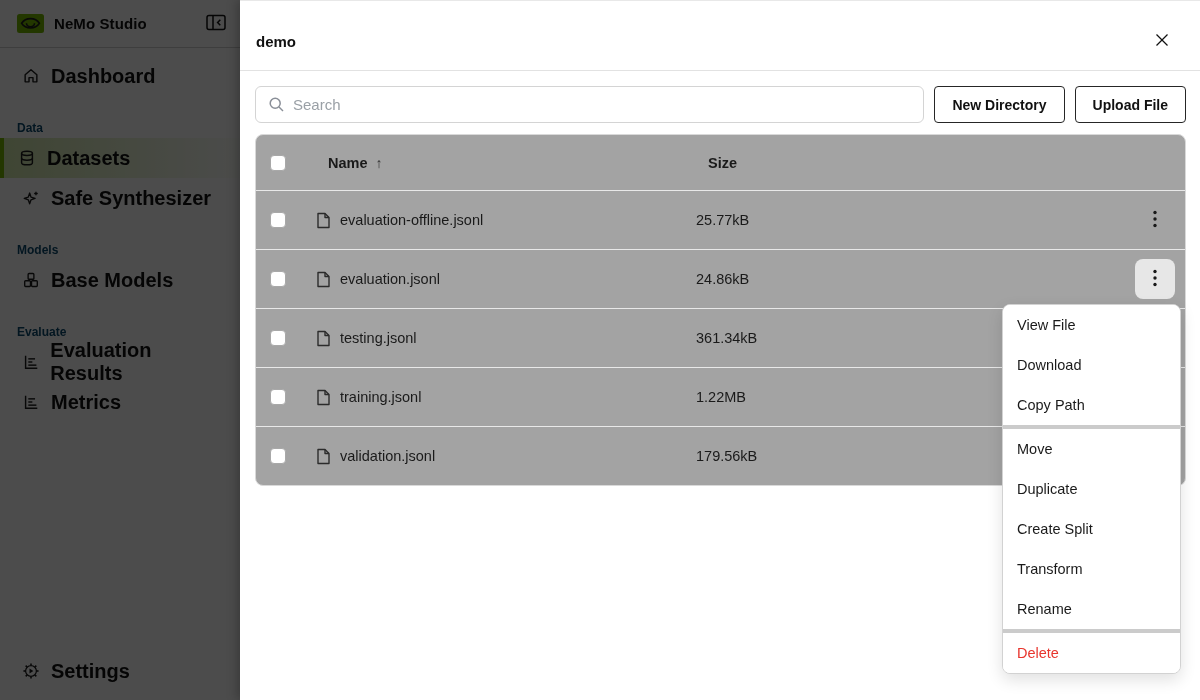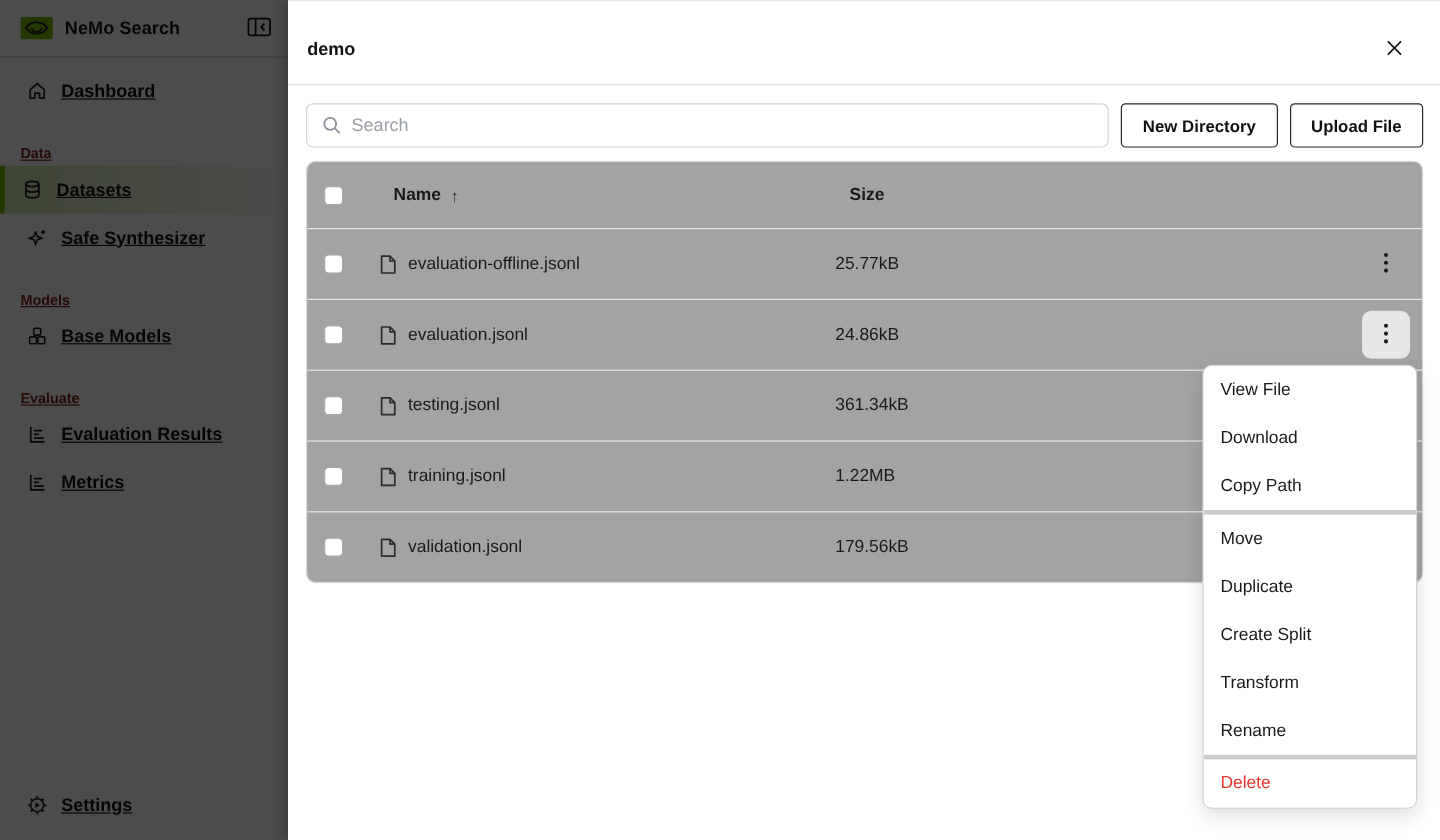--- a/index.html
+++ b/index.html
@@ -12,23 +12,23 @@
   
   .sidebar { position:absolute; left:0; top:0; width:240px; height:700px; background:#fff;
              display:flex; flex-direction:column; z-index:1; }
   .sidebar-header { height:48px; flex:none; display:flex; align-items:center; gap:10px;
                     padding:0 14px 0 17px; border-bottom:1px solid #cfcfcf; }
   .logo { display:flex; align-items:center; }
   .app-title { font-weight:700; font-size:15px; color:#111; flex:1; letter-spacing:.1px; }
   .collapse-btn { background:none; border:none; cursor:pointer; display:flex; align-items:center; color:#111; }
   .nav { flex:1; padding-top:8px; display:flex; flex-direction:column; overflow:hidden; }
   .section-label { margin-top:22px; height:20px; line-height:20px; padding:0 17px;
-                   font-size:12px; font-weight:700; color:#7f1d1d;text-decoration:underline; }
+                   font-size:12px; font-weight:700; color:#0c4a6e; }
   .nav-item { height:40px; flex:none; display:flex; align-items:center; gap:10px; padding:0 17px;
-              font-size:15px; font-weight:700; color:#111; cursor:pointer; border-left:4px solid transparent;text-decoration:underline; }
+              font-size:20px; font-weight:700; color:#111; cursor:pointer; border-left:4px solid transparent; }
   .nav-item.selected { border-left:4px solid var(--brand); padding-left:13px;
               background:linear-gradient(90deg, rgba(118,185,0,.32), rgba(118,185,0,.02)); }
   .nav-item .icon { width:20px; height:20px; display:flex; align-items:center; justify-content:center; color:#1d1d1d; }
   .nav-footer { flex:none; padding-bottom:9px; }
   
   .dim-overlay { position:absolute; inset:0; background:rgba(0,0,0,0.7); z-index:5; }
   
   .modal { position:absolute; left:240px; top:0; width:960px; height:700px; background:#fff; z-index:10;
            border-top:1px solid #e8e8e8; box-shadow:-3px 0 10px rgba(0,0,0,0.25);
            display:flex; flex-direction:column; }
@@ -76,21 +76,21 @@
 
   <aside class="sidebar">
     <div class="sidebar-header">
       <span class="logo">
         <svg width="27" height="19" viewBox="0 0 27 19">
           <rect width="27" height="19" rx="2.5" fill="var(--brand)"></rect>
           <path d="M13.5 4.6 C9.6 4.6 6.3 6.7 4.6 9.3 C6.3 11.9 9.6 14 13.5 14 C17.4 14 20.7 11.9 22.4 9.3 C20.7 6.7 17.4 4.6 13.5 4.6 Z" fill="none" stroke="#1e1e1e" stroke-width="1.6"></path>
           <path d="M9.5 9.3 a4 3.4 0 1 0 8 0" fill="none" stroke="#1e1e1e" stroke-width="1.6"></path>
         </svg>
       </span>
-      <span class="app-title">NeMo Search</span>
+      <span class="app-title">NeMo Studio</span>
       <button class="collapse-btn">
         <span>
           <svg width="20" height="17" viewBox="0 0 20 17" fill="none" stroke="currentColor" stroke-width="1.5">
             <rect x="1" y="1.5" width="18" height="14" rx="2"></rect>
             <line x1="7" y1="1.5" x2="7" y2="15.5"></line>
             <path d="M14.3 5.8 L11.6 8.5 L14.3 11.2"></path>
           </svg>
         </span>
       </button>
     </div>

